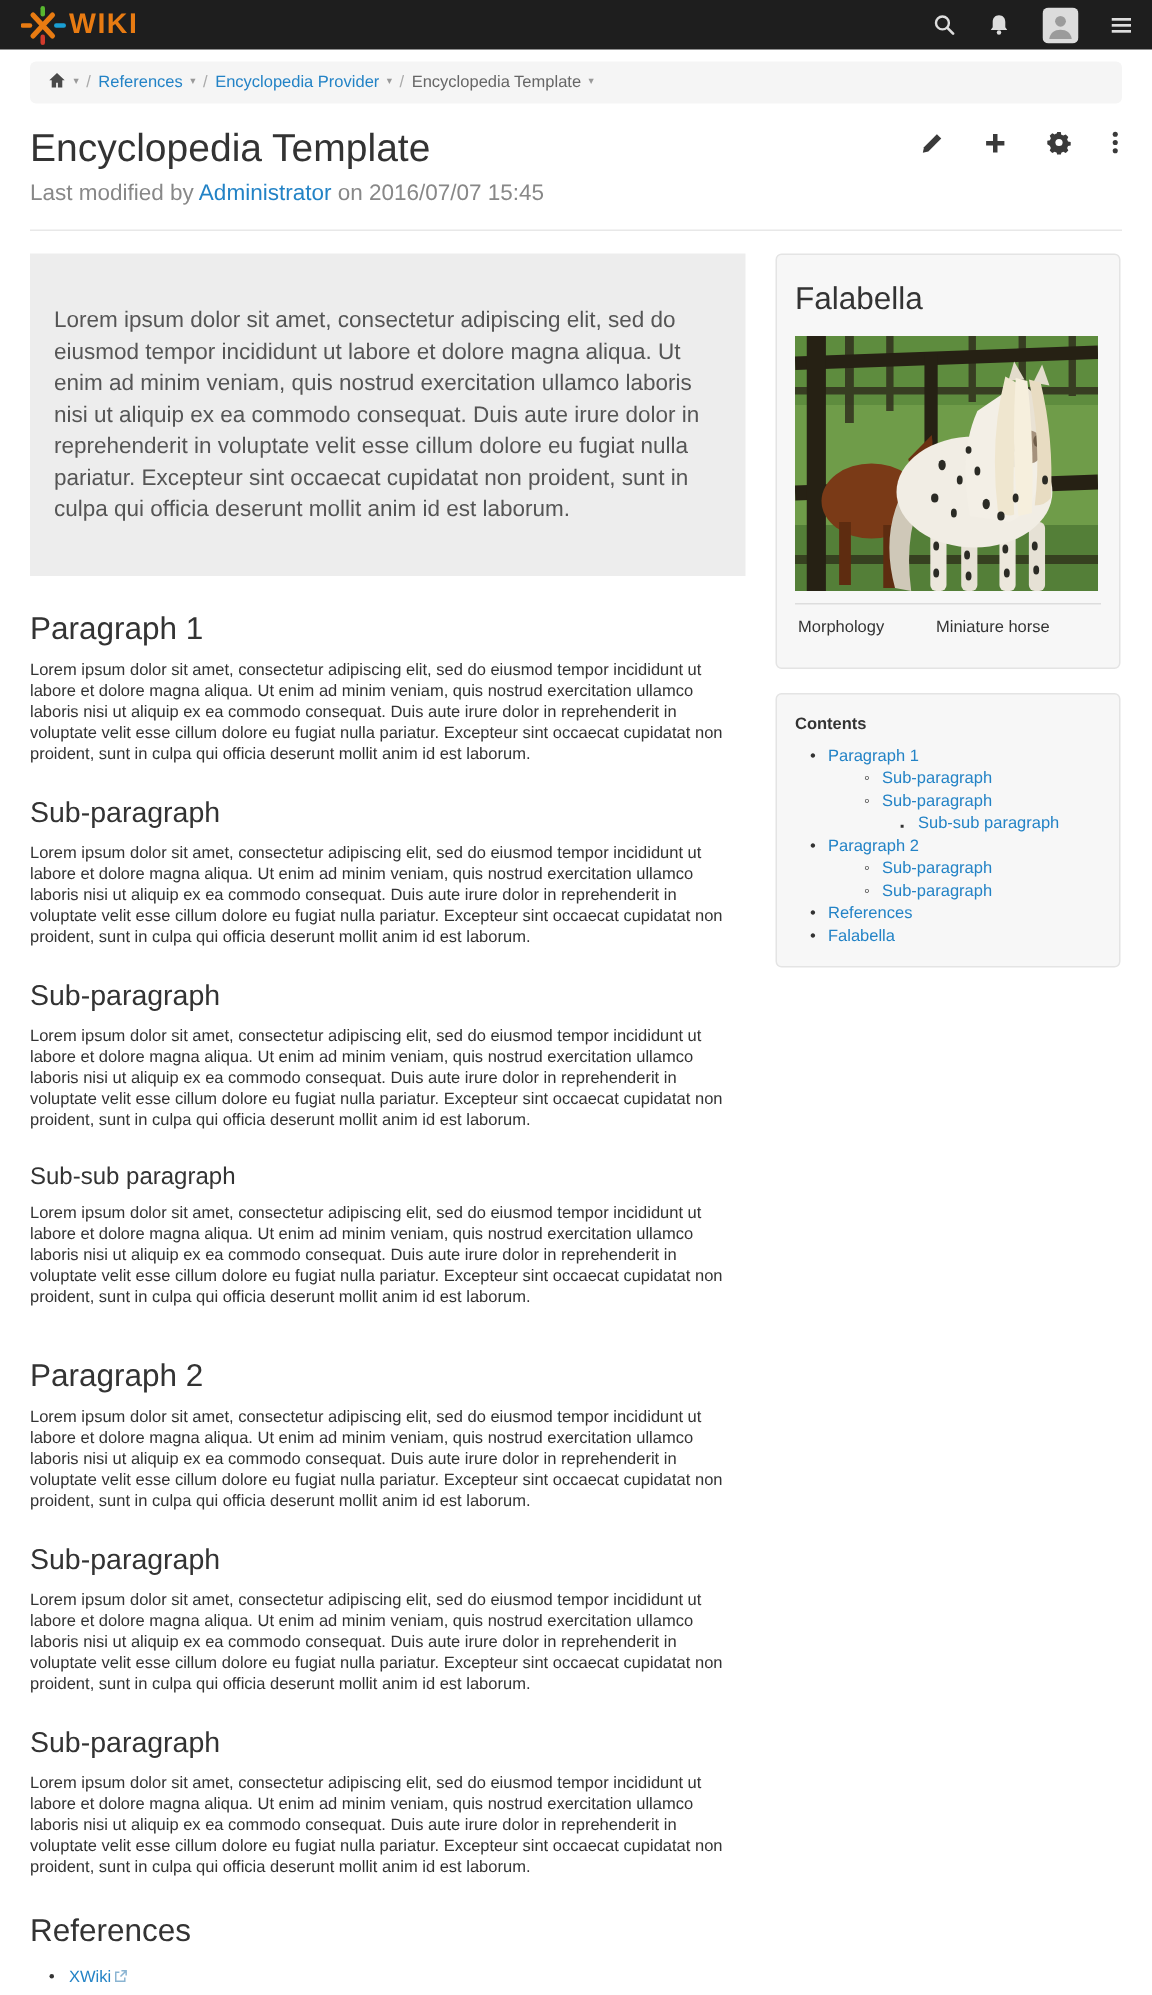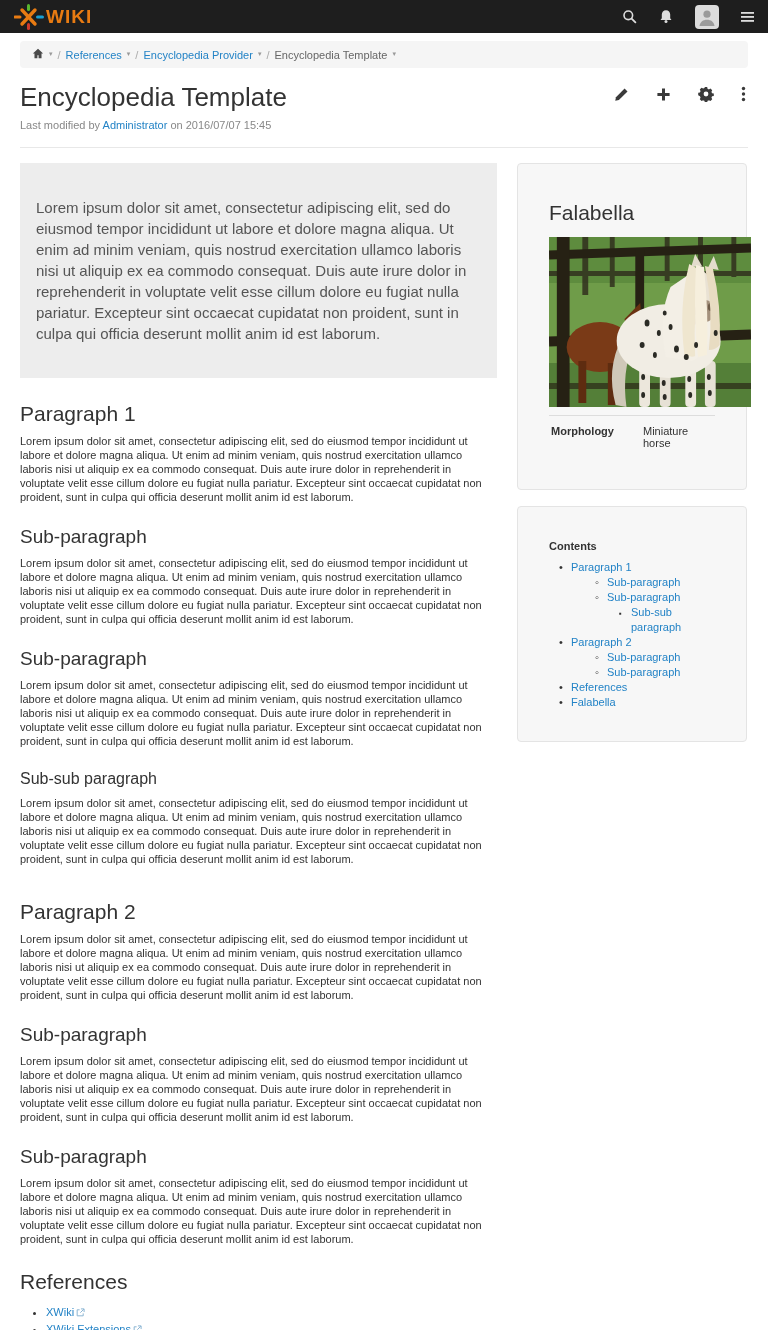--- a/index.html
+++ b/index.html
@@ -16,21 +16,21 @@
 
   
   .crumb-wrap { margin:8px 20px 0 20px; background:#f5f5f5; border-radius:4px; padding:7px 12px; font-size:11px; color:#777; display:flex; align-items:center; gap:5px; }
   .crumb-wrap .sep { color:#aaa; }
   .caret { font-size:7px; color:#999; position:relative; top:-1px; }
   .crumb-current { color:#666; }
 
   
   .page-head { padding:14px 20px 0 20px; position:relative; }
   .page-title { font-size:26px; font-weight:400; color:#333; }
-  .page-sub { font-size:11px; color:#888; margin-top:6px; }
+  .page-sub { font-size:15px; color:#888; margin-top:6px; }
   .action-bar { position:absolute; right:20px; top:16px; display:flex; gap:23px; align-items:center; }
   .action-ic { cursor:pointer; display:inline-flex; padding:2px; }
   .head-rule { border:none; border-top:1px solid #e8e8e8; margin:16px 20px 0 20px; }
 
   
   .content-row { display:flex; gap:20px; padding:15px 20px 0 20px; align-items:flex-start; }
   .main-col { width:477px; }
   .side-col { width:230px; }
 
   
@@ -40,26 +40,26 @@
   
   .sec-h2 { font-size:21px; font-weight:400; color:#333; margin:24px 0 8px 0; }
   .sec-h3 { font-size:19px; font-weight:400; color:#333; margin:22px 0 8px 0; }
   .sec-h4 { font-size:16px; font-weight:400; color:#333; margin:22px 0 8px 0; }
   .sec-p  { font-size:11px; line-height:14px; color:#333; margin-bottom:14px; }
   .ref-list { margin:10px 0 0 26px; font-size:11px; line-height:17px; }
   .ref-list li::marker { color:#333; }
   .ext-ic { display:inline-block; margin-left:2px; position:relative; top:1px; }
 
   
-  .side-box { background:#f7f7f7; border:1px solid #e4e4e4; border-radius:4px; padding:31px; margin-bottom:16px; }
+  .side-box { background:#f7f7f7; border:1px solid #e4e4e4; border-radius:4px; padding:12px; margin-bottom:16px; }
   .info-title { font-size:21px; font-weight:400; color:#333; margin:6px 0 12px 0; }
   .photo-frame { width:202px; height:170px; overflow:hidden; }
   .info-table { width:100%; border-collapse:collapse; margin-top:8px; }
   .info-table td { border-top:1px solid #ddd; padding:9px 2px; font-size:11px; vertical-align:top; }
-  .info-table td.lbl { font-weight:bold; width:92px; color:#333; }
+  .info-table td.lbl { font-weight:normal; width:92px; color:#333; }
   .toc-title { font-size:11px; font-weight:bold; color:#333; margin:2px 0 8px 0; }
   .toc ul { list-style:none; font-size:11px; line-height:15px; }
   .toc > ul { padding-left:14px; }
   .toc li { position:relative; padding-left:8px; }
   .toc li::before { content:"•"; position:absolute; left:-4px; color:#333; }
   .toc ul ul { padding-left:28px; }
   .toc ul ul li::before { content:"◦"; }
   .toc ul ul ul { padding-left:16px; }
   .toc ul ul ul li::before { content:"▪"; font-size:8px; top:1px; }
 </style>

